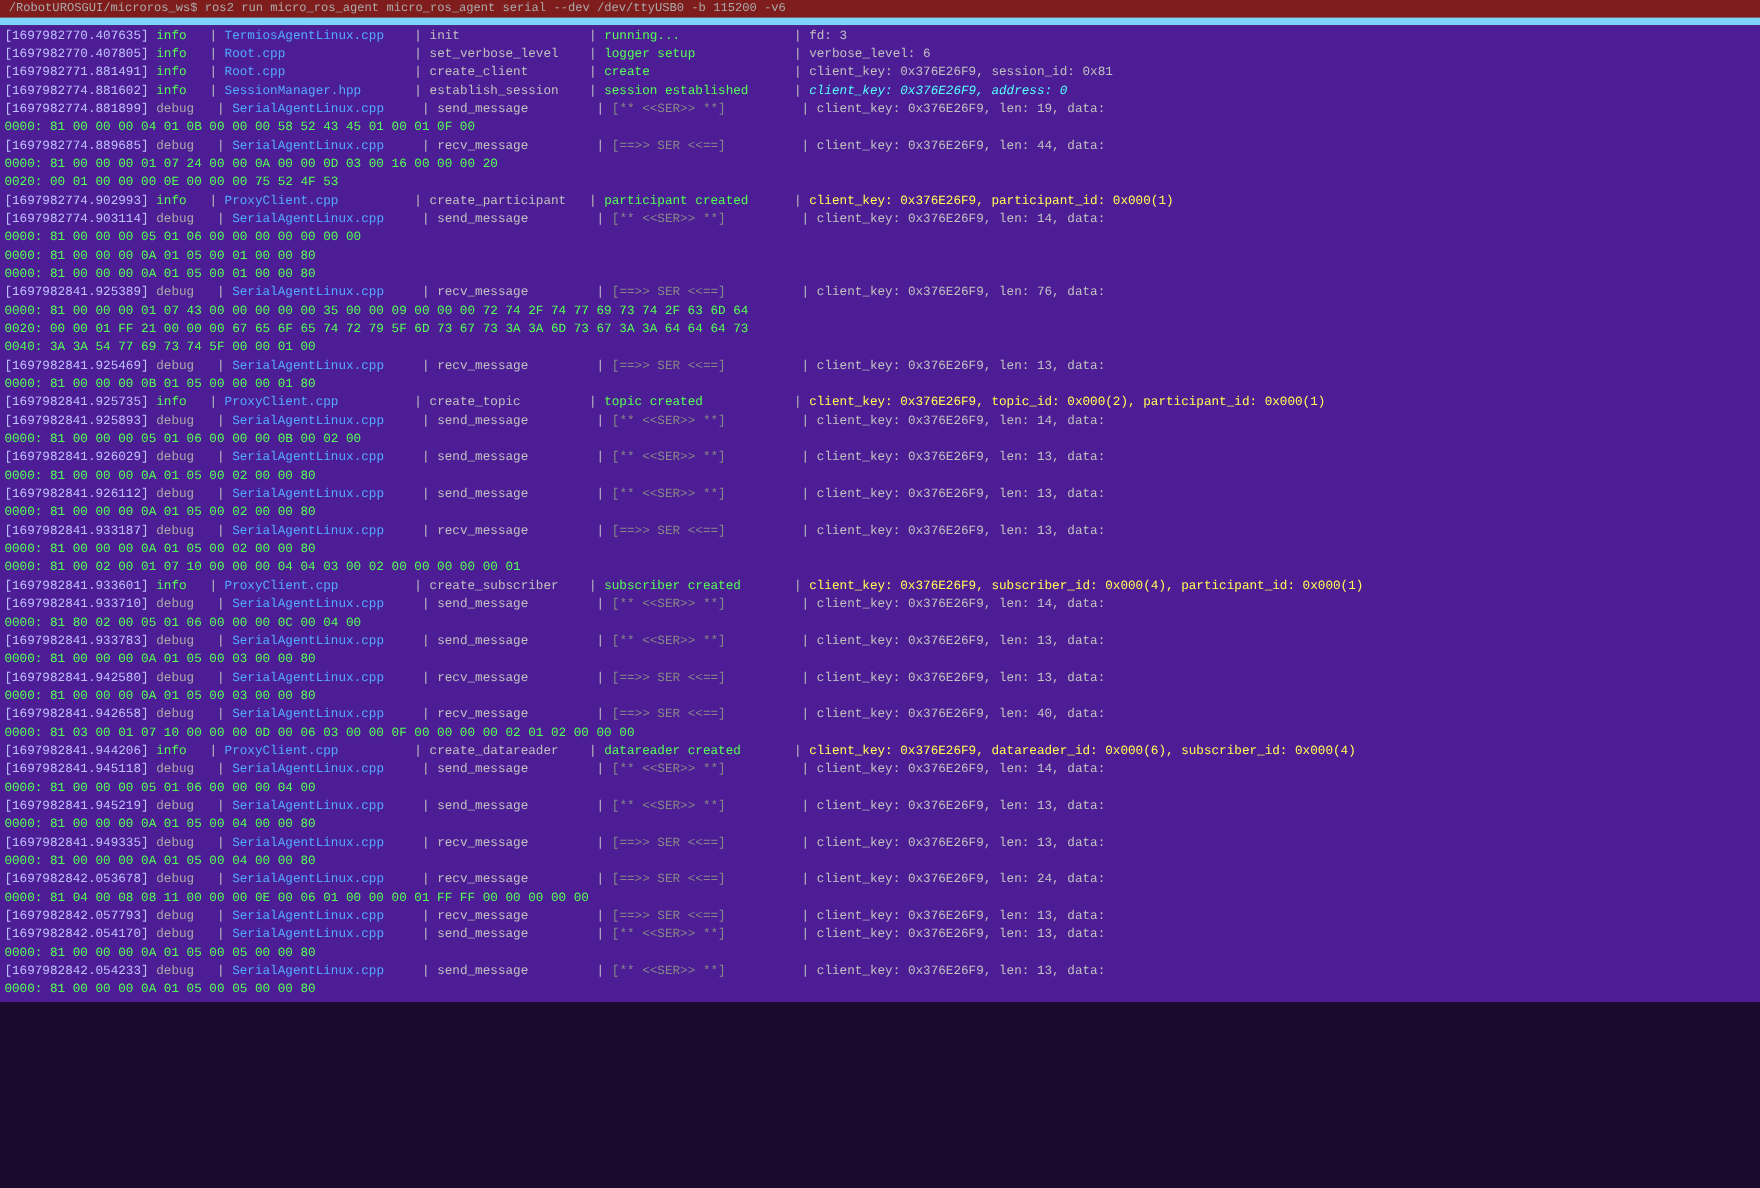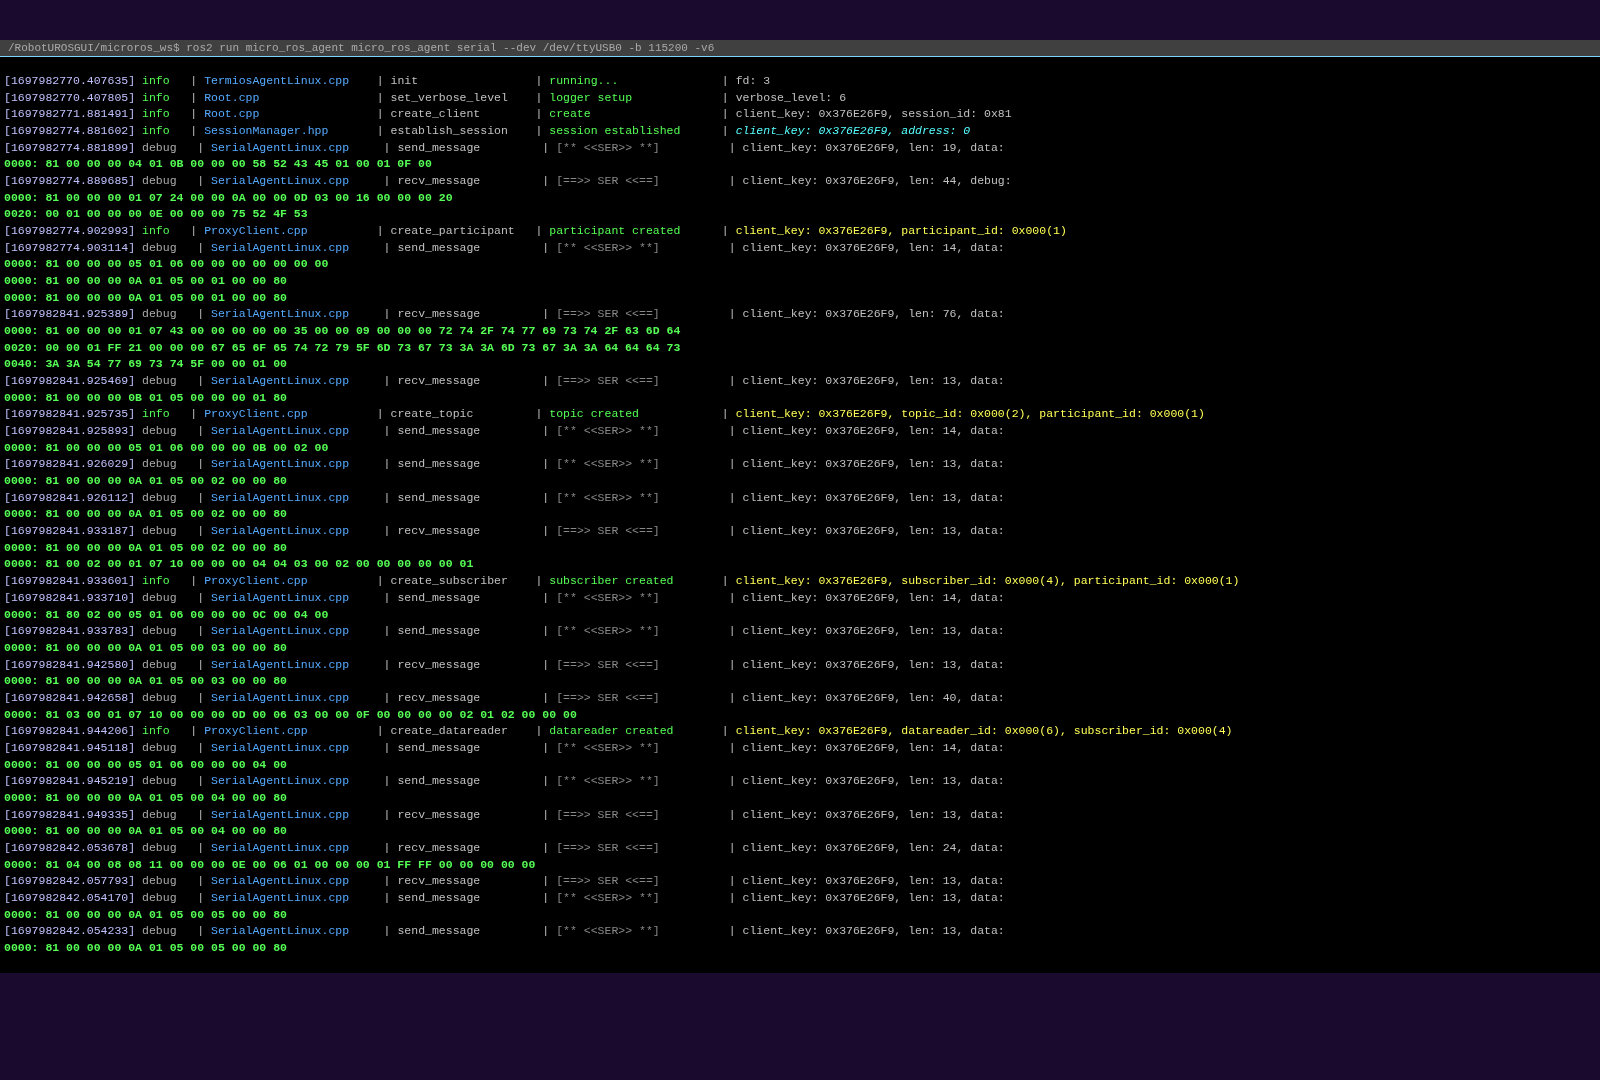--- a/index.html
+++ b/index.html
@@ -6,64 +6,63 @@
     body {
       background-color: #1a0a2e;
       font-family: 'Courier New', Courier, monospace;
       font-size: 11.5px;
       color: #c0c0c0;
       width: 1600px;
       min-height: 1080px;
       overflow: hidden;
     }
     .terminal {
-      background-color: #000000;
-      padding: 16px 4px;
+      background-color: #4c1d95;
+      padding: 2px 4px;
       line-height: 1.45;
     }
     .title-bar {
-      background-color: #404040;
+      background-color: #7f1d1d;
       color: #aaaaaa;
       padding: 2px 8px;
       font-size: 11px;
-      border-bottom: 1px solid #7dd3fc;
+      border-bottom: 7px solid #7dd3fc;
       white-space: nowrap;
       overflow: hidden;
-      margin-top: 40px;
     }
     .log-line {
       white-space: pre;
       display: block;
     }
     .col-timestamp { color: #c0c0ff; }
     .col-level-info { color: #55ff55; }
     .col-level-debug { color: #aaaaaa; }
     .col-file { color: #55aaff; }
     .col-function { color: #c0c0c0; }
     .col-event-info { color: #55ff55; }
     .col-event-debug { color: #888888; }
     .col-status-yellow { color: #ffff55; }
     .col-status-session { color: #55ffff; font-style: italic; }
     .col-details { color: #c0c0c0; }
-    .col-hex { color: #55ff55; font-weight: bold; }
+    .col-hex { color: #55ff55; }
   </style>
 </head>
 <body>
 
 <div class="title-bar">
   <span>/RobotUROSGUI/microros_ws$ ros2 run micro_ros_agent micro_ros_agent serial --dev /dev/ttyUSB0 -b 115200 -v6</span>
 </div>
 <div class="terminal" id="terminal-output">
 <div class="log-line"><span class="col-timestamp">[1697982770.407635]</span> <span class="col-level-info">info</span>   | <span class="col-file">TermiosAgentLinux.cpp   </span> | <span class="col-function">init                </span> | <span class="col-event-info">running...              </span> | <span class="col-details">fd: 3</span></div>
     <div class="log-line"><span class="col-timestamp">[1697982770.407805]</span> <span class="col-level-info">info</span>   | <span class="col-file">Root.cpp                </span> | <span class="col-function">set_verbose_level   </span> | <span class="col-event-info">logger setup            </span> | <span class="col-details">verbose_level: 6</span></div>
     <div class="log-line"><span class="col-timestamp">[1697982771.881491]</span> <span class="col-level-info">info</span>   | <span class="col-file">Root.cpp                </span> | <span class="col-function">create_client       </span> | <span class="col-event-info">create                  </span> | <span class="col-details">client_key: 0x376E26F9, session_id: 0x81</span></div>
     <div class="log-line"><span class="col-timestamp">[1697982774.881602]</span> <span class="col-level-info">info</span>   | <span class="col-file">SessionManager.hpp      </span> | <span class="col-function">establish_session   </span> | <span class="col-event-info">session established     </span> | <span class="col-status-session">client_key: 0x376E26F9, address: 0</span></div>
     <div class="log-line"><span class="col-timestamp">[1697982774.881899]</span> <span class="col-level-debug">debug</span>   | <span class="col-file">SerialAgentLinux.cpp    </span> | <span class="col-function">send_message        </span> | <span class="col-event-debug">[** &lt;&lt;SER&gt;&gt; **]         </span> | <span class="col-details">client_key: 0x376E26F9, len: 19, data:</span></div>
     <div class="log-line"><span class="col-hex">0000: 81 00 00 00 04 01 0B 00 00 00 58 52 43 45 01 00 01 0F 00</span></div>
-    <div class="log-line"><span class="col-timestamp">[1697982774.889685]</span> <span class="col-level-debug">debug</span>   | <span class="col-file">SerialAgentLinux.cpp    </span> | <span class="col-function">recv_message        </span> | <span class="col-event-debug">[==&gt;&gt; SER &lt;&lt;==]         </span> | <span class="col-details">client_key: 0x376E26F9, len: 44, debug:</span></div>
+    <div class="log-line"><span class="col-timestamp">[1697982774.889685]</span> <span class="col-level-debug">debug</span>   | <span class="col-file">SerialAgentLinux.cpp    </span> | <span class="col-function">recv_message        </span> | <span class="col-event-debug">[==&gt;&gt; SER &lt;&lt;==]         </span> | <span class="col-details">client_key: 0x376E26F9, len: 44, data:</span></div>
     <div class="log-line"><span class="col-hex">0000: 81 00 00 00 01 07 24 00 00 0A 00 00 0D 03 00 16 00 00 00 20</span></div>
     <div class="log-line"><span class="col-hex">0020: 00 01 00 00 00 0E 00 00 00 75 52 4F 53</span></div>
     <div class="log-line"><span class="col-timestamp">[1697982774.902993]</span> <span class="col-level-info">info</span>   | <span class="col-file">ProxyClient.cpp         </span> | <span class="col-function">create_participant  </span> | <span class="col-event-info">participant created     </span> | <span class="col-status-yellow">client_key: 0x376E26F9, participant_id: 0x000(1)</span></div>
     <div class="log-line"><span class="col-timestamp">[1697982774.903114]</span> <span class="col-level-debug">debug</span>   | <span class="col-file">SerialAgentLinux.cpp    </span> | <span class="col-function">send_message        </span> | <span class="col-event-debug">[** &lt;&lt;SER&gt;&gt; **]         </span> | <span class="col-details">client_key: 0x376E26F9, len: 14, data:</span></div>
     <div class="log-line"><span class="col-hex">0000: 81 00 00 00 05 01 06 00 00 00 00 00 00 00</span></div>
     <div class="log-line"><span class="col-hex">0000: 81 00 00 00 0A 01 05 00 01 00 00 80</span></div>
     <div class="log-line"><span class="col-hex">0000: 81 00 00 00 0A 01 05 00 01 00 00 80</span></div>
     <div class="log-line"><span class="col-timestamp">[1697982841.925389]</span> <span class="col-level-debug">debug</span>   | <span class="col-file">SerialAgentLinux.cpp    </span> | <span class="col-function">recv_message        </span> | <span class="col-event-debug">[==&gt;&gt; SER &lt;&lt;==]         </span> | <span class="col-details">client_key: 0x376E26F9, len: 76, data:</span></div>
     <div class="log-line"><span class="col-hex">0000: 81 00 00 00 01 07 43 00 00 00 00 00 35 00 00 09 00 00 00 72 74 2F 74 77 69 73 74 2F 63 6D 64</span></div>
     <div class="log-line"><span class="col-hex">0020: 00 00 01 FF 21 00 00 00 67 65 6F 65 74 72 79 5F 6D 73 67 73 3A 3A 6D 73 67 3A 3A 64 64 64 73</span></div>

